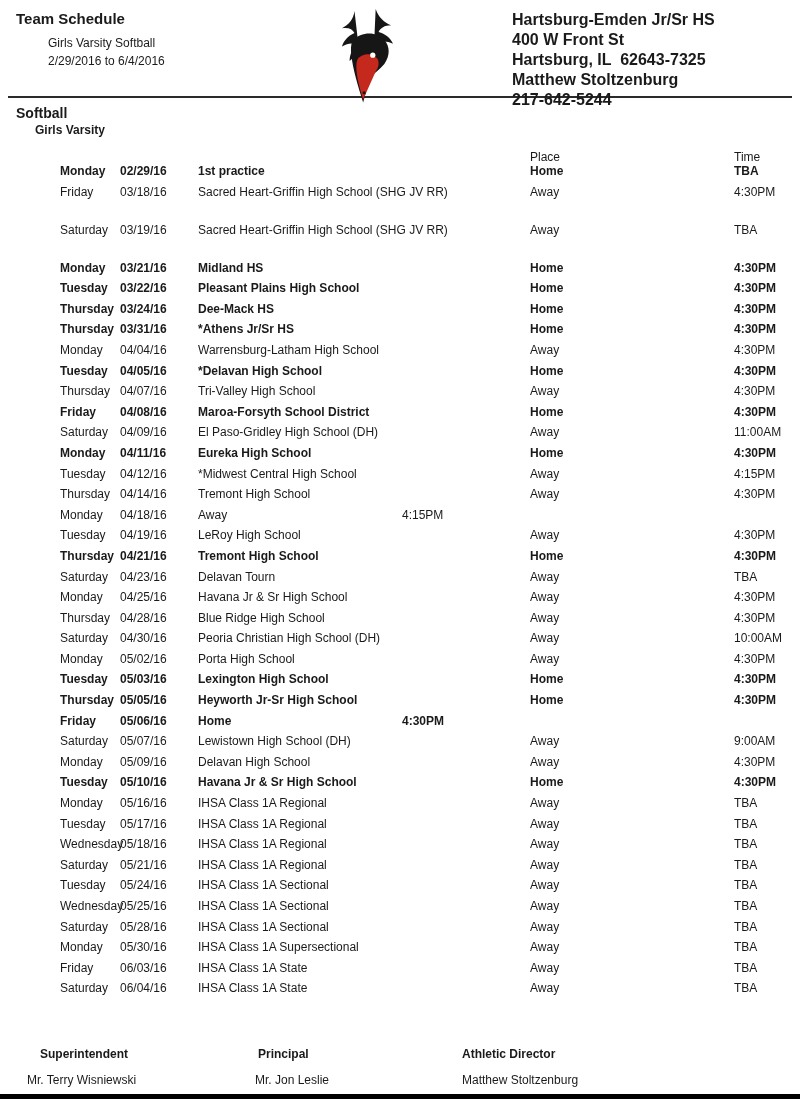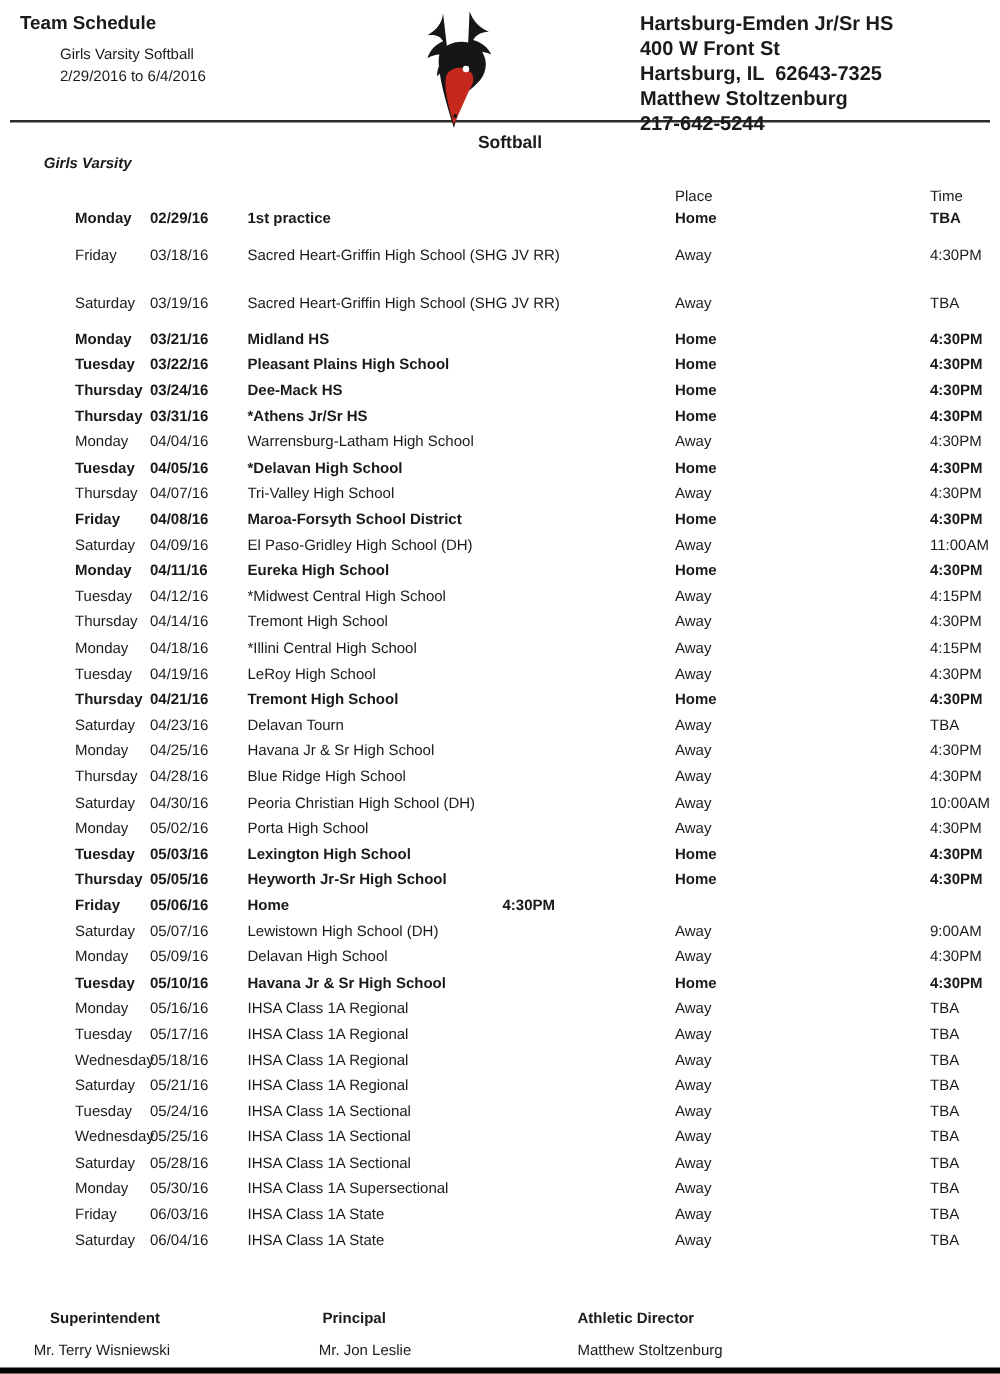--- a/index.html
+++ b/index.html
@@ -15,26 +15,26 @@
   .header-left { width:285px; padding-top:2px; }
   .header-title { font-size:15px; font-weight:bold; margin-bottom:7px; }
   .header-sub { font-size:12px; font-weight:normal; line-height:18px;margin-left:32px; }
   .logo-wrap { width:110px; height:106px; margin-right:80px; }
   .header-right { width:272px; font-size:16px; font-weight:bold; line-height:20px; padding-top:2px; }
   .header-right div { white-space:pre; }
 
   .rule { border-top:2px solid #2b2b2b; margin:0 8px; }
 
   
-  .sport-title { font-size:14px; font-weight:bold; margin:7px 0 2px 16px;text-align:center; }
-  .team-title { font-size:12px; font-weight:bold; font-style:italic; margin-left:35px; }
+  .sport-title { font-size:14px; font-weight:bold; margin:7px 0 2px 16px; }
+  .team-title { font-size:12px; font-weight:bold; margin-left:35px; }
 
   
   .sched { margin-top:13px; }
-  .srow { display:flex; align-items:center; padding-left:60px; 
+  .srow { display:flex; align-items:flex-start; padding-left:60px; padding-right:10px;
     font-size:12px; height:20.6px; }
   .srow.cols-header { height:14px; }
   .srow.tall { height:38px; }
   .srow.bold { font-weight:bold; }
   .c-day   { width:60px;  flex:0 0 auto; }
   .c-date  { width:78px;  flex:0 0 auto; }
   .c-event { flex:1 1 auto; }
   .c-place { width:204px; flex:0 0 auto; }
   .c-time  { width:56px;  flex:0 0 auto; }
 
@@ -198,21 +198,20 @@
       <div class="srow">
         <span class="c-day">Thursday</span>
         <span class="c-date">04/14/16</span>
         <span class="c-event">Tremont High School</span>
         <span class="c-place">Away</span>
         <span class="c-time">4:30PM</span>
       </div>
       <div class="srow">
         <span class="c-day">Monday</span>
         <span class="c-date">04/18/16</span>
-        <span class="c-event">*Illini Central High School</span>
         <span class="c-place">Away</span>
         <span class="c-time">4:15PM</span>
       </div>
       <div class="srow">
         <span class="c-day">Tuesday</span>
         <span class="c-date">04/19/16</span>
         <span class="c-event">LeRoy High School</span>
         <span class="c-place">Away</span>
         <span class="c-time">4:30PM</span>
       </div>

